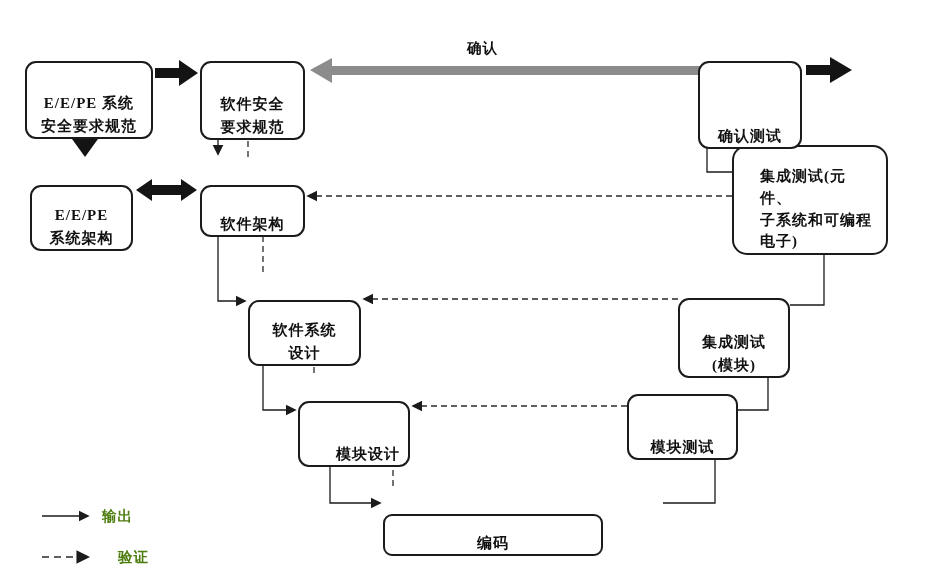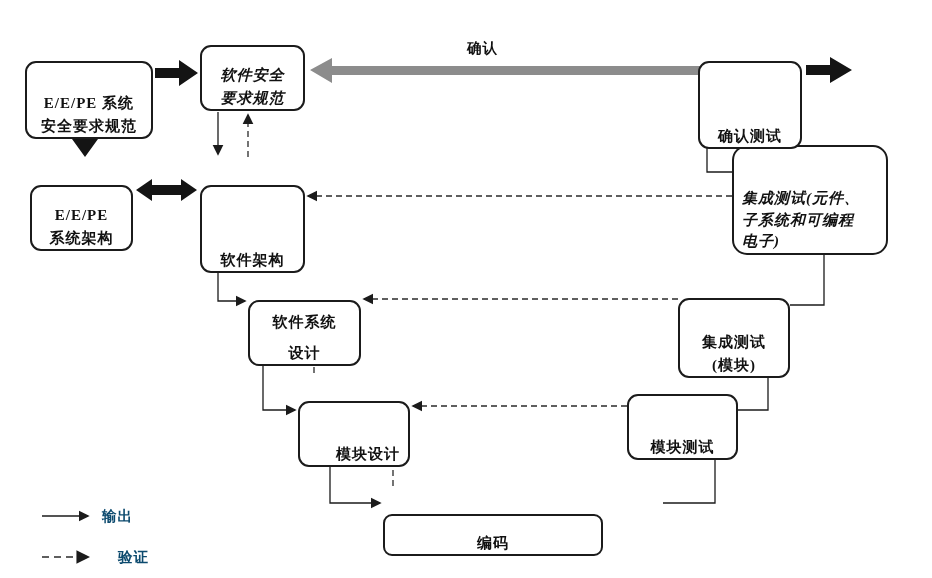--- a/index.html
+++ b/index.html
@@ -19,30 +19,30 @@
     border:2.2px solid var(--line,#1b1b1b);
     border-radius:11px;
     display:flex;flex-direction:column;
     justify-content:flex-end;align-items:center;
     font-size:15px;font-weight:600;
     line-height:1.5;letter-spacing:1px;
     text-align:center;
     z-index:2;
     margin-top:28px;
   }
-  .node.left-align{align-items:flex-start;text-align:left;padding-left:8px;padding-right:10px;line-height:1.45;font-style:italic;}
+  .node.left-align{align-items:flex-start;text-align:left;padding-left:26px;padding-right:10px;line-height:1.45;}
   .node.wide{border-radius:9px;}
   .float-label{
     position:absolute;
     font-size:14.5px;font-weight:600;letter-spacing:1px;
     line-height:1.4;color:#111;z-index:2;
   }
   .legend-label{
     position:absolute;
-    font-size:14.5px;font-weight:600;letter-spacing:1px;color:#0c4a6e;z-index:2;
+    font-size:14.5px;font-weight:600;letter-spacing:1px;color:#4d7c0f;z-index:2;
   }
 </style>
 </head>
 <body>
 
 <div class="stage">
 
   <svg class="connectors" width="932" height="578" viewBox="0 0 932 578">
     <defs>
       <marker id="ah" viewBox="0 0 10 10" refX="8.5" refY="5" markerWidth="8.5" markerHeight="8.5" orient="auto-start-reverse">
@@ -80,35 +80,35 @@
 
     <path d="M42,516 L88,516" stroke="#1b1b1b" stroke-width="1.3" fill="none" marker-end="url(#ah)"></path>
     <path d="M42,557 L88,557" stroke="#2a2a2a" stroke-width="1.6" fill="none" stroke-dasharray="7 5" marker-end="url(#ah)"></path>
   </svg>
 
   <div class="node" style="left:25px;top:33px;width:128px;height:78px;">
     <span>E/E/PE 系统</span>
     <span>安全要求规范</span>
   </div>
 
-  <div class="node" style="left:200px;top:17px;width:105px;height:66px;font-style:italic;">
+  <div class="node" style="left:200px;top:33px;width:105px;height:79px;">
     <span>软件安全</span>
     <span>要求规范</span>
   </div>
 
   <div class="node" style="left:30px;top:157px;width:103px;height:66px;">
     <span>E/E/PE</span>
     <span>系统架构</span>
   </div>
 
-  <div class="node" style="left:200px;top:157px;width:105px;height:88px;">
+  <div class="node" style="left:200px;top:157px;width:105px;height:52px;">
     <span>软件架构</span>
   </div>
 
-  <div class="node" style="left:248px;top:272px;width:113px;height:66px;gap:8px;">
+  <div class="node" style="left:248px;top:272px;width:113px;height:66px;">
     <span>软件系统</span>
     <span>设计</span>
   </div>
 
   <div class="node" style="left:298px;top:373px;width:112px;height:66px;padding-left:28px;">
     <span>模块设计</span>
   </div>
 
   <div class="node wide" style="left:383px;top:486px;width:220px;height:42px;">
     <span>编码</span>

